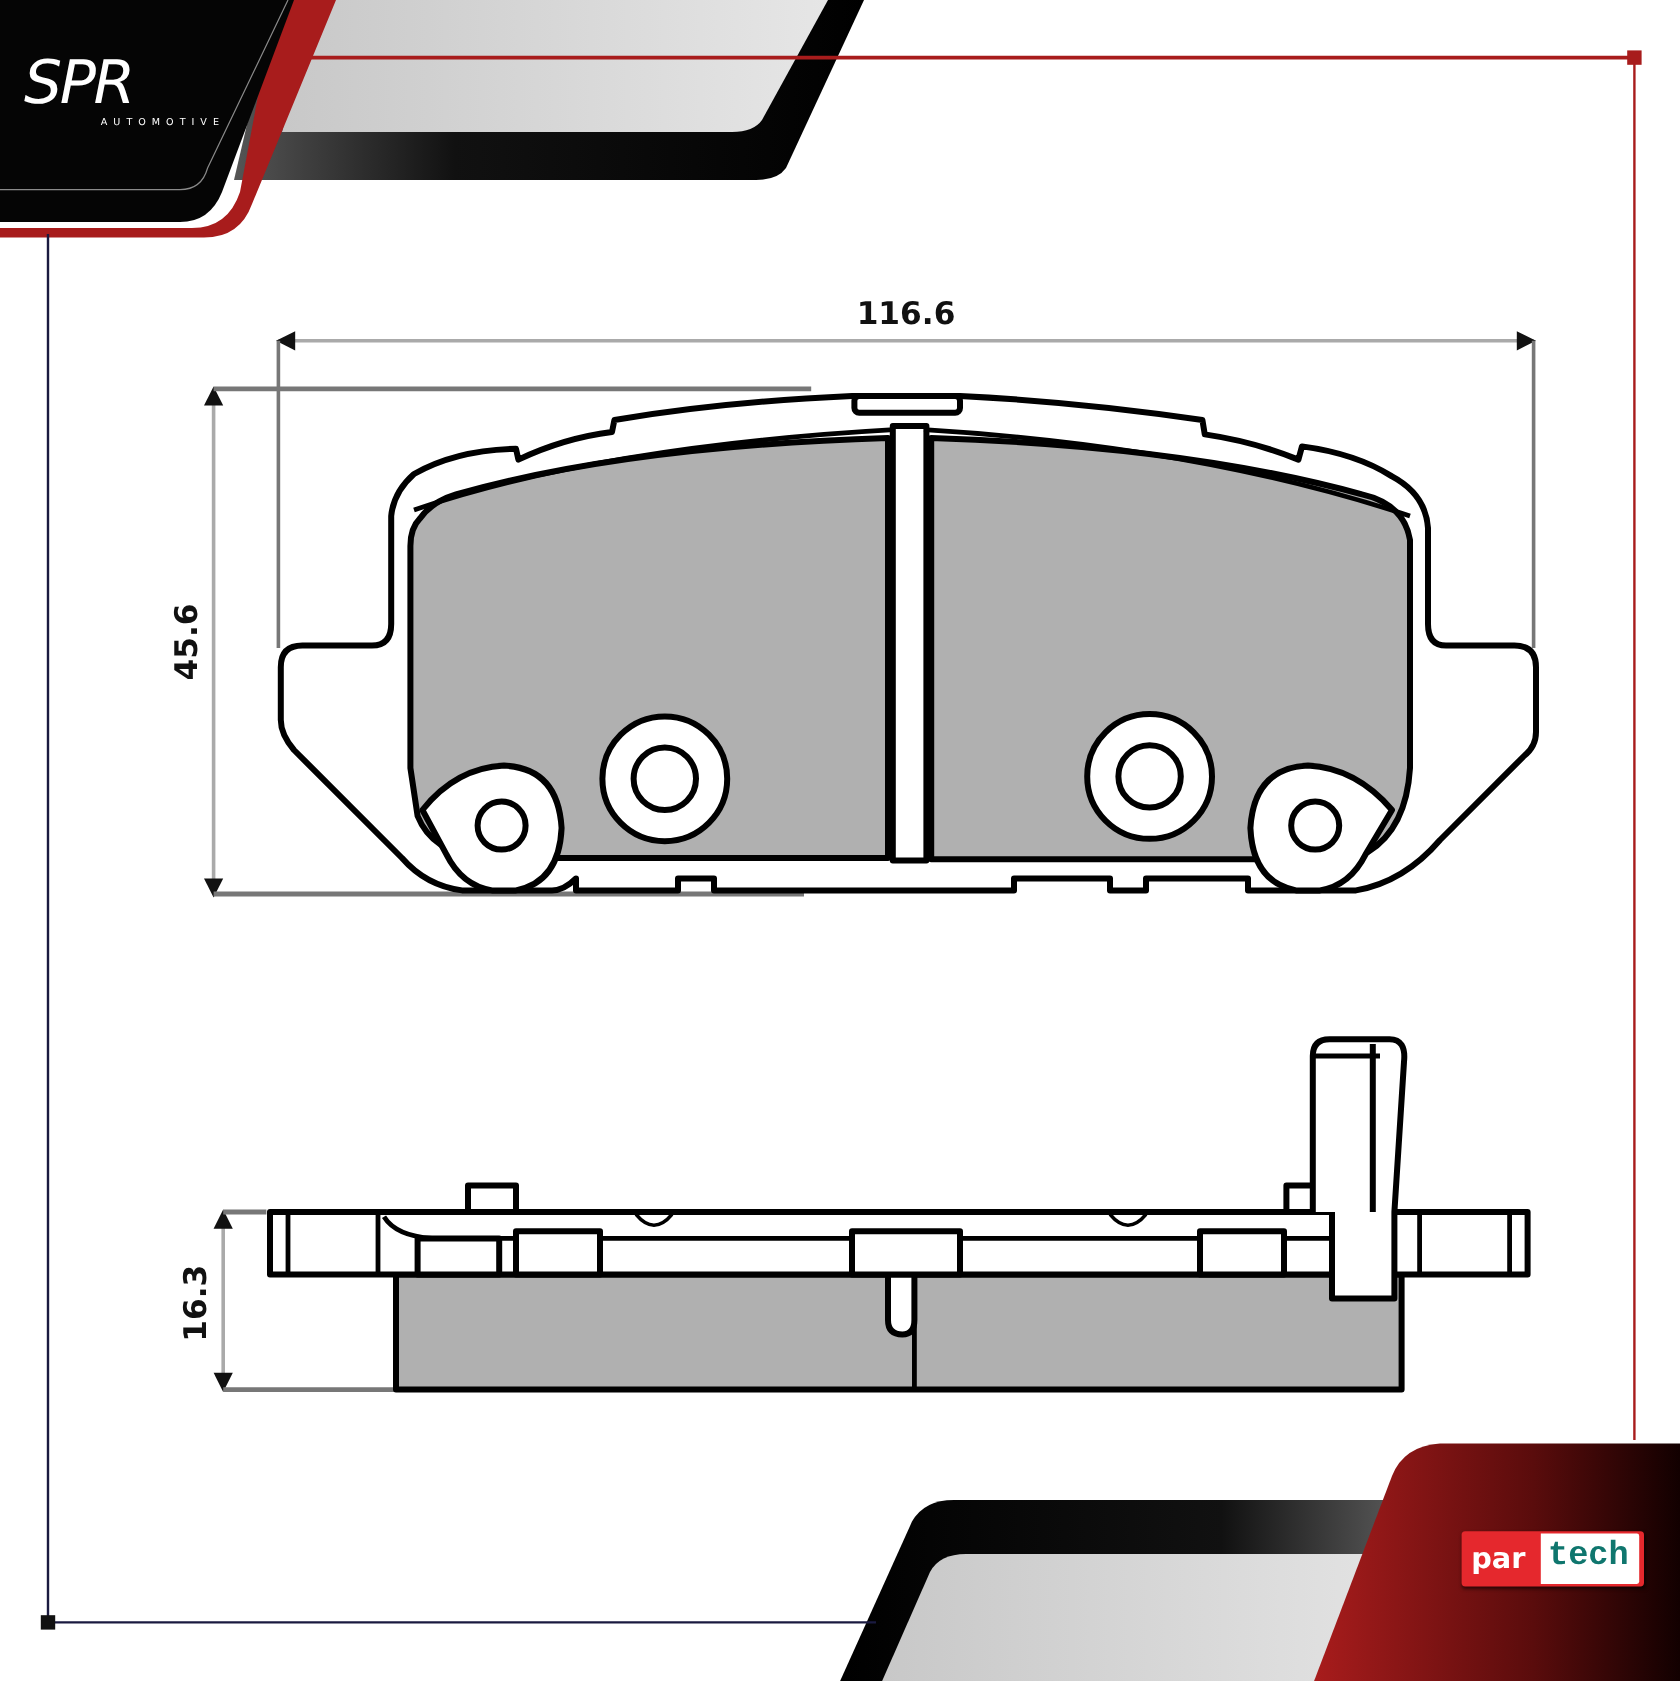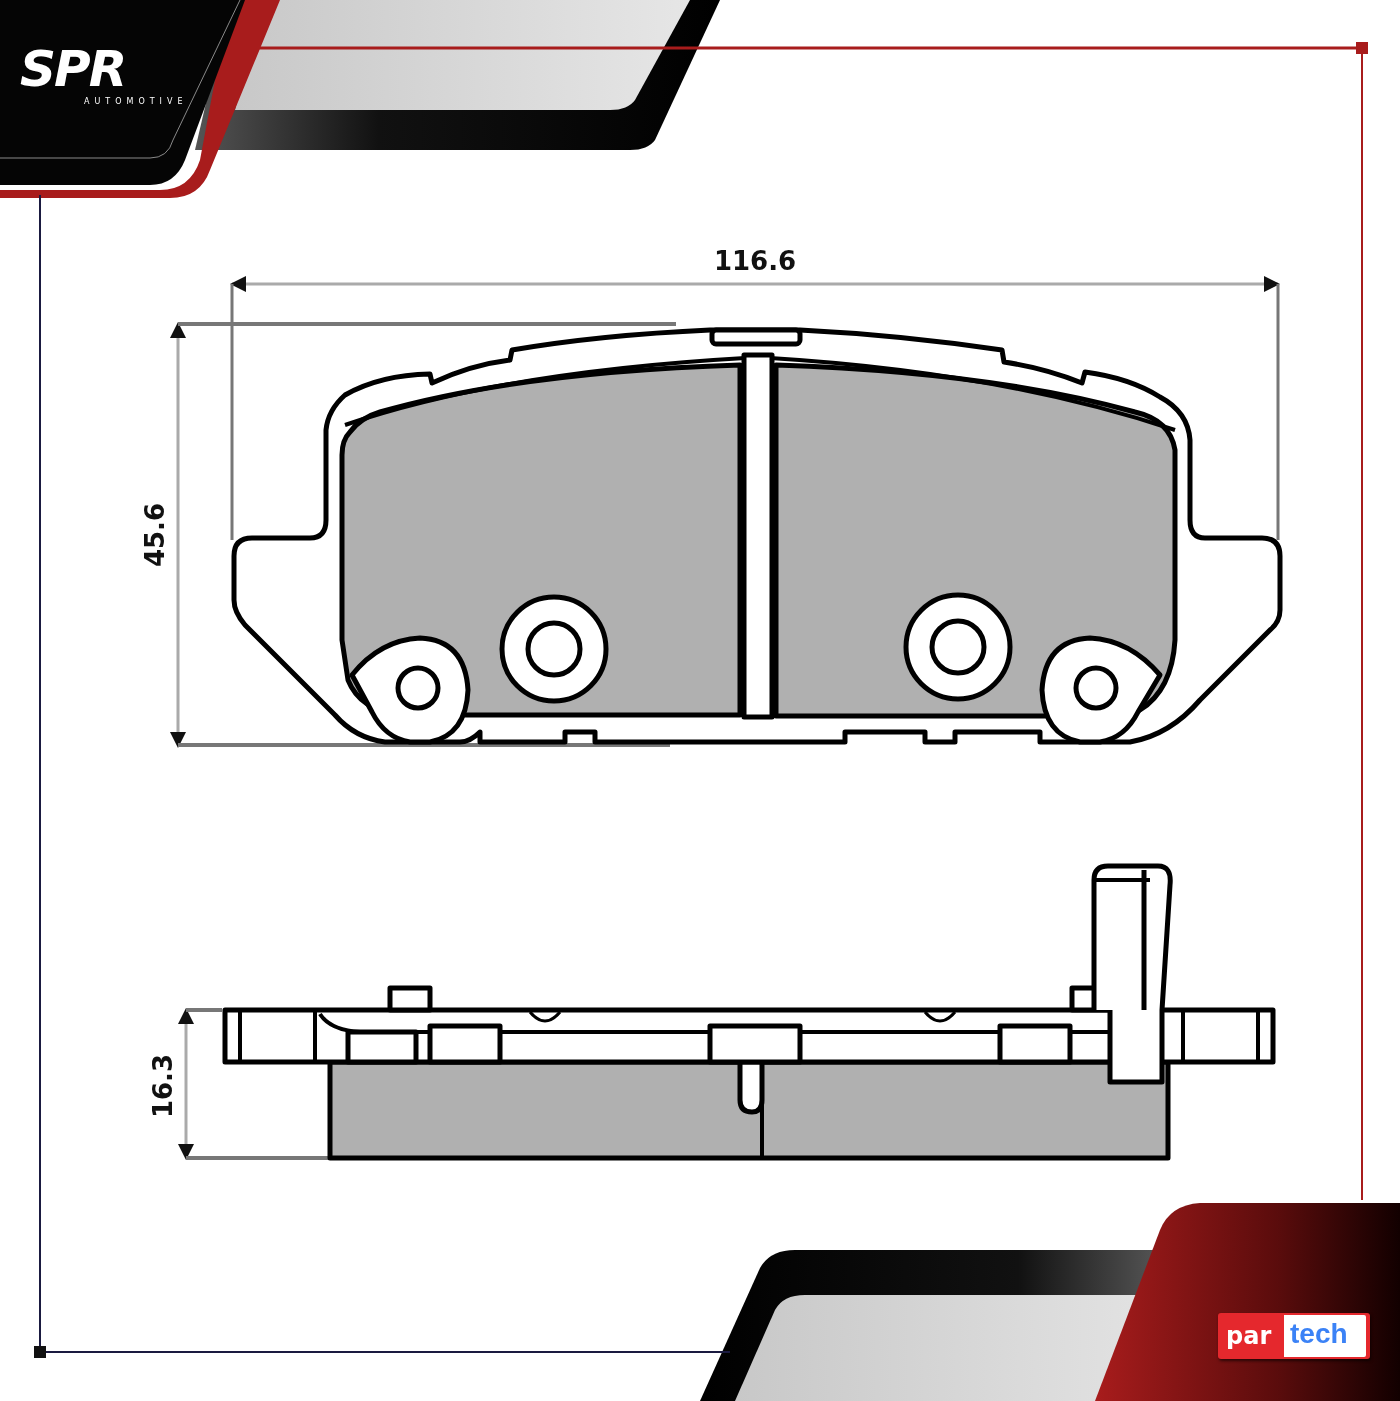--- a/index.html
+++ b/index.html
@@ -1,23 +1,23 @@
 <!DOCTYPE html>
 <html><head>
 <meta charset="utf-8">
 <style>
   html,body{margin:0;padding:0;background:#fff;}
   body{width:1400px;height:1401px;position:relative;overflow:hidden;font-family:"DejaVu Sans",sans-serif;}
   svg{position:absolute;left:0;top:0;}
   .dim-label{font-family:"DejaVu Sans",sans-serif;font-weight:bold;font-size:26px;fill:#111;}
-  .logo-spr{position:absolute;left:20px;top:44px;color:#fff;font-family:"DejaVu Sans",sans-serif;font-weight:bold;font-style:italic;font-size:50px;letter-spacing:-2px;line-height:1;}
+  .logo-spr{position:absolute;left:20px;top:44px;color:#fff;font-family:"DejaVu Sans",sans-serif;font-weight:normal;font-style:italic;font-size:50px;letter-spacing:-2px;line-height:1;}
   .logo-sub{position:absolute;left:36px;top:97px;color:#fff;font-family:"DejaVu Sans",sans-serif;font-size:8px;letter-spacing:5px;margin-left:48px;}
-  .partech{position:absolute;left:1218px;top:1276px;width:152px;height:46px;background:#e5282d;border-radius:3px;box-shadow:1px 2px 3px rgba(0,0,0,.6);overflow:hidden;display:flex;align-items:center;margin-top:37px;}
+  .partech{position:absolute;left:1218px;top:1276px;width:152px;height:46px;background:#e5282d;border-radius:3px;box-shadow:1px 2px 3px rgba(0,0,0,.6);overflow:hidden;display:flex;align-items:center;}
   .partech .par{color:#fff;font-family:"DejaVu Sans",sans-serif;font-size:24px;font-weight:bold;padding-left:8px;width:58px;}
-  .partech .tech{background:#fff;color:#3b82f6;font-family:Liberation Sans, sans-serif;font-size:28px;font-weight:bold;height:38px;line-height:38px;padding:0 6px 4px 6px;flex:1;margin-right:4px;border-radius:0 2px 2px 0;}
+  .partech .tech{background:#fff;color:#0f766e;font-family:Liberation Mono, monospace;font-size:28px;font-weight:bold;height:38px;line-height:38px;padding:0 6px 4px 6px;flex:1;margin-right:4px;border-radius:0 2px 2px 0;}
 </style>
 </head>
 <body>
 
 <svg width="1400" height="1401" viewBox="0 0 1400 1401">
   <defs>
     <linearGradient id="gGrey" x1="0" x2="1" y1="0" y2="0">
       <stop offset="0" stop-color="#c8c8c8"></stop>
       <stop offset="1" stop-color="#e6e6e6"></stop>
     </linearGradient>

